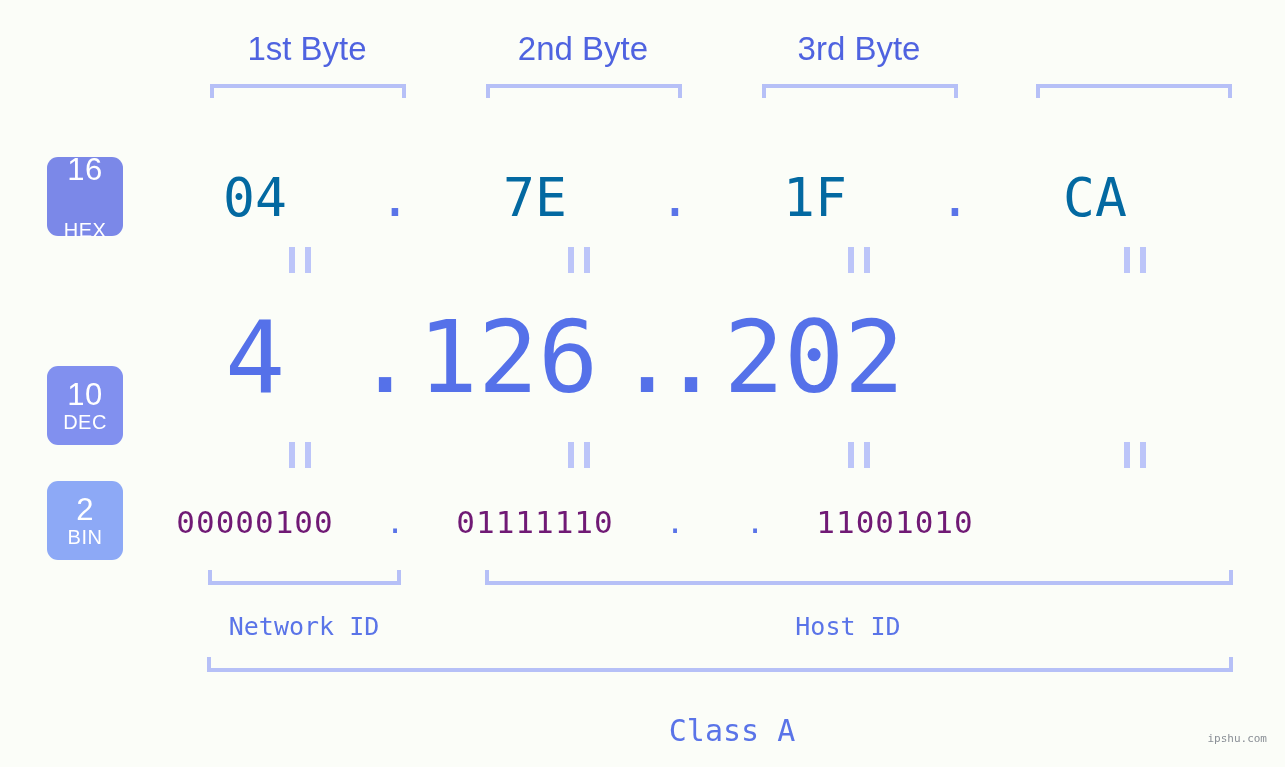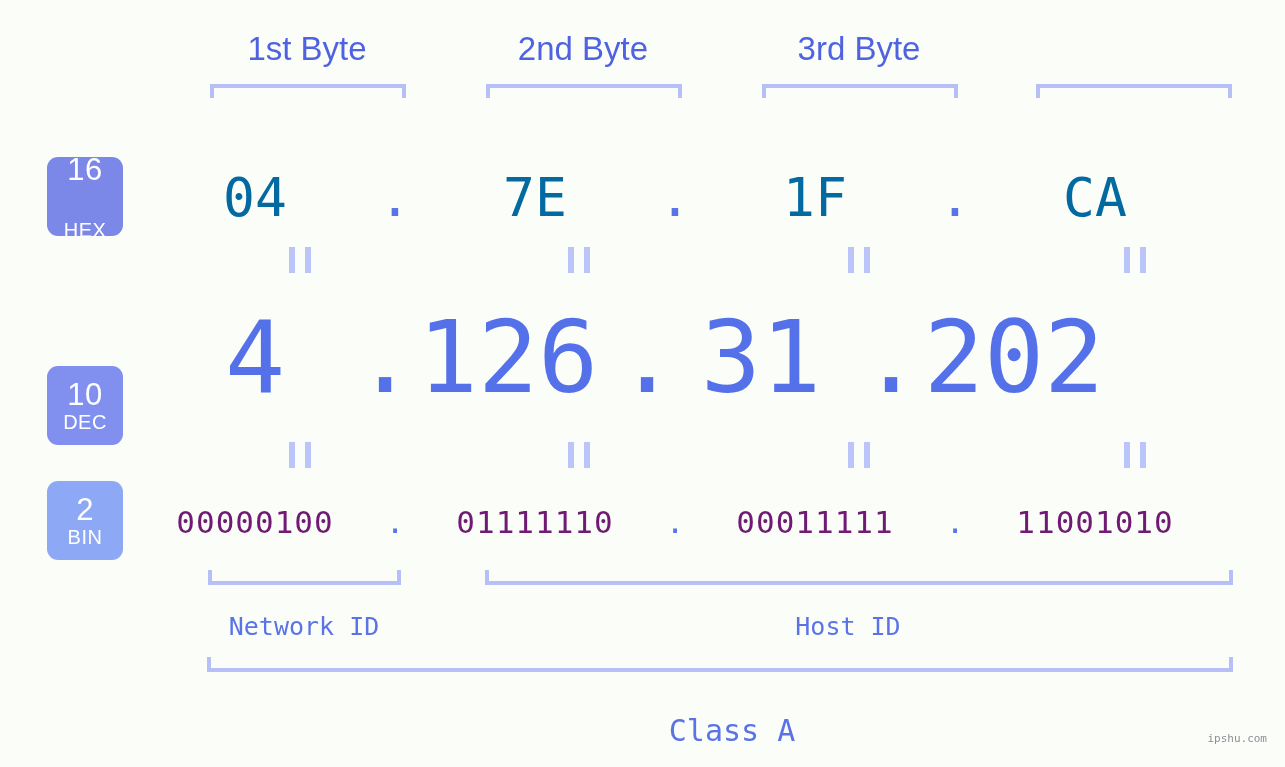--- a/index.html
+++ b/index.html
@@ -242,21 +242,20 @@
   <div class="eq" style="left:1124px;top:247px;">
       <i></i>
       <i></i>
     </div>
 
   <div class="row" id="row-dec">
     <div class="cell">4</div>
     <div class="sep">.</div>
     <div class="cell wide">126</div>
     <div class="sep">.</div>
-    <div class="cell">31</div>
     <div class="sep">.</div>
     <div class="cell wide">202</div>
   </div>
 
   <div class="eq" style="left:289px; top:442px;">
       <i></i>
       <i></i>
     </div>
   <div class="eq" style="left:568px; top:442px;">
       <i></i>
@@ -269,21 +268,20 @@
   <div class="eq" style="left:1124px;top:442px;">
       <i></i>
       <i></i>
     </div>
 
   <div class="row" id="row-bin">
     <div class="cell">00000100</div>
     <div class="sep">.</div>
     <div class="cell">01111110</div>
     <div class="sep">.</div>
-    <div class="cell">00011111</div>
     <div class="sep">.</div>
     <div class="cell">11001010</div>
   </div>
 
   <div class="bracket-bot" style="left:208px; top:570px; width:193px;"></div>
   <div class="bracket-bot" style="left:485px; top:570px; width:748px;"></div>
 
   <div class="id-label" style="left:204px; top:612px; width:200px;">Network ID</div>
   <div class="id-label" style="left:758px; top:612px; width:180px;">Host ID</div>
 

